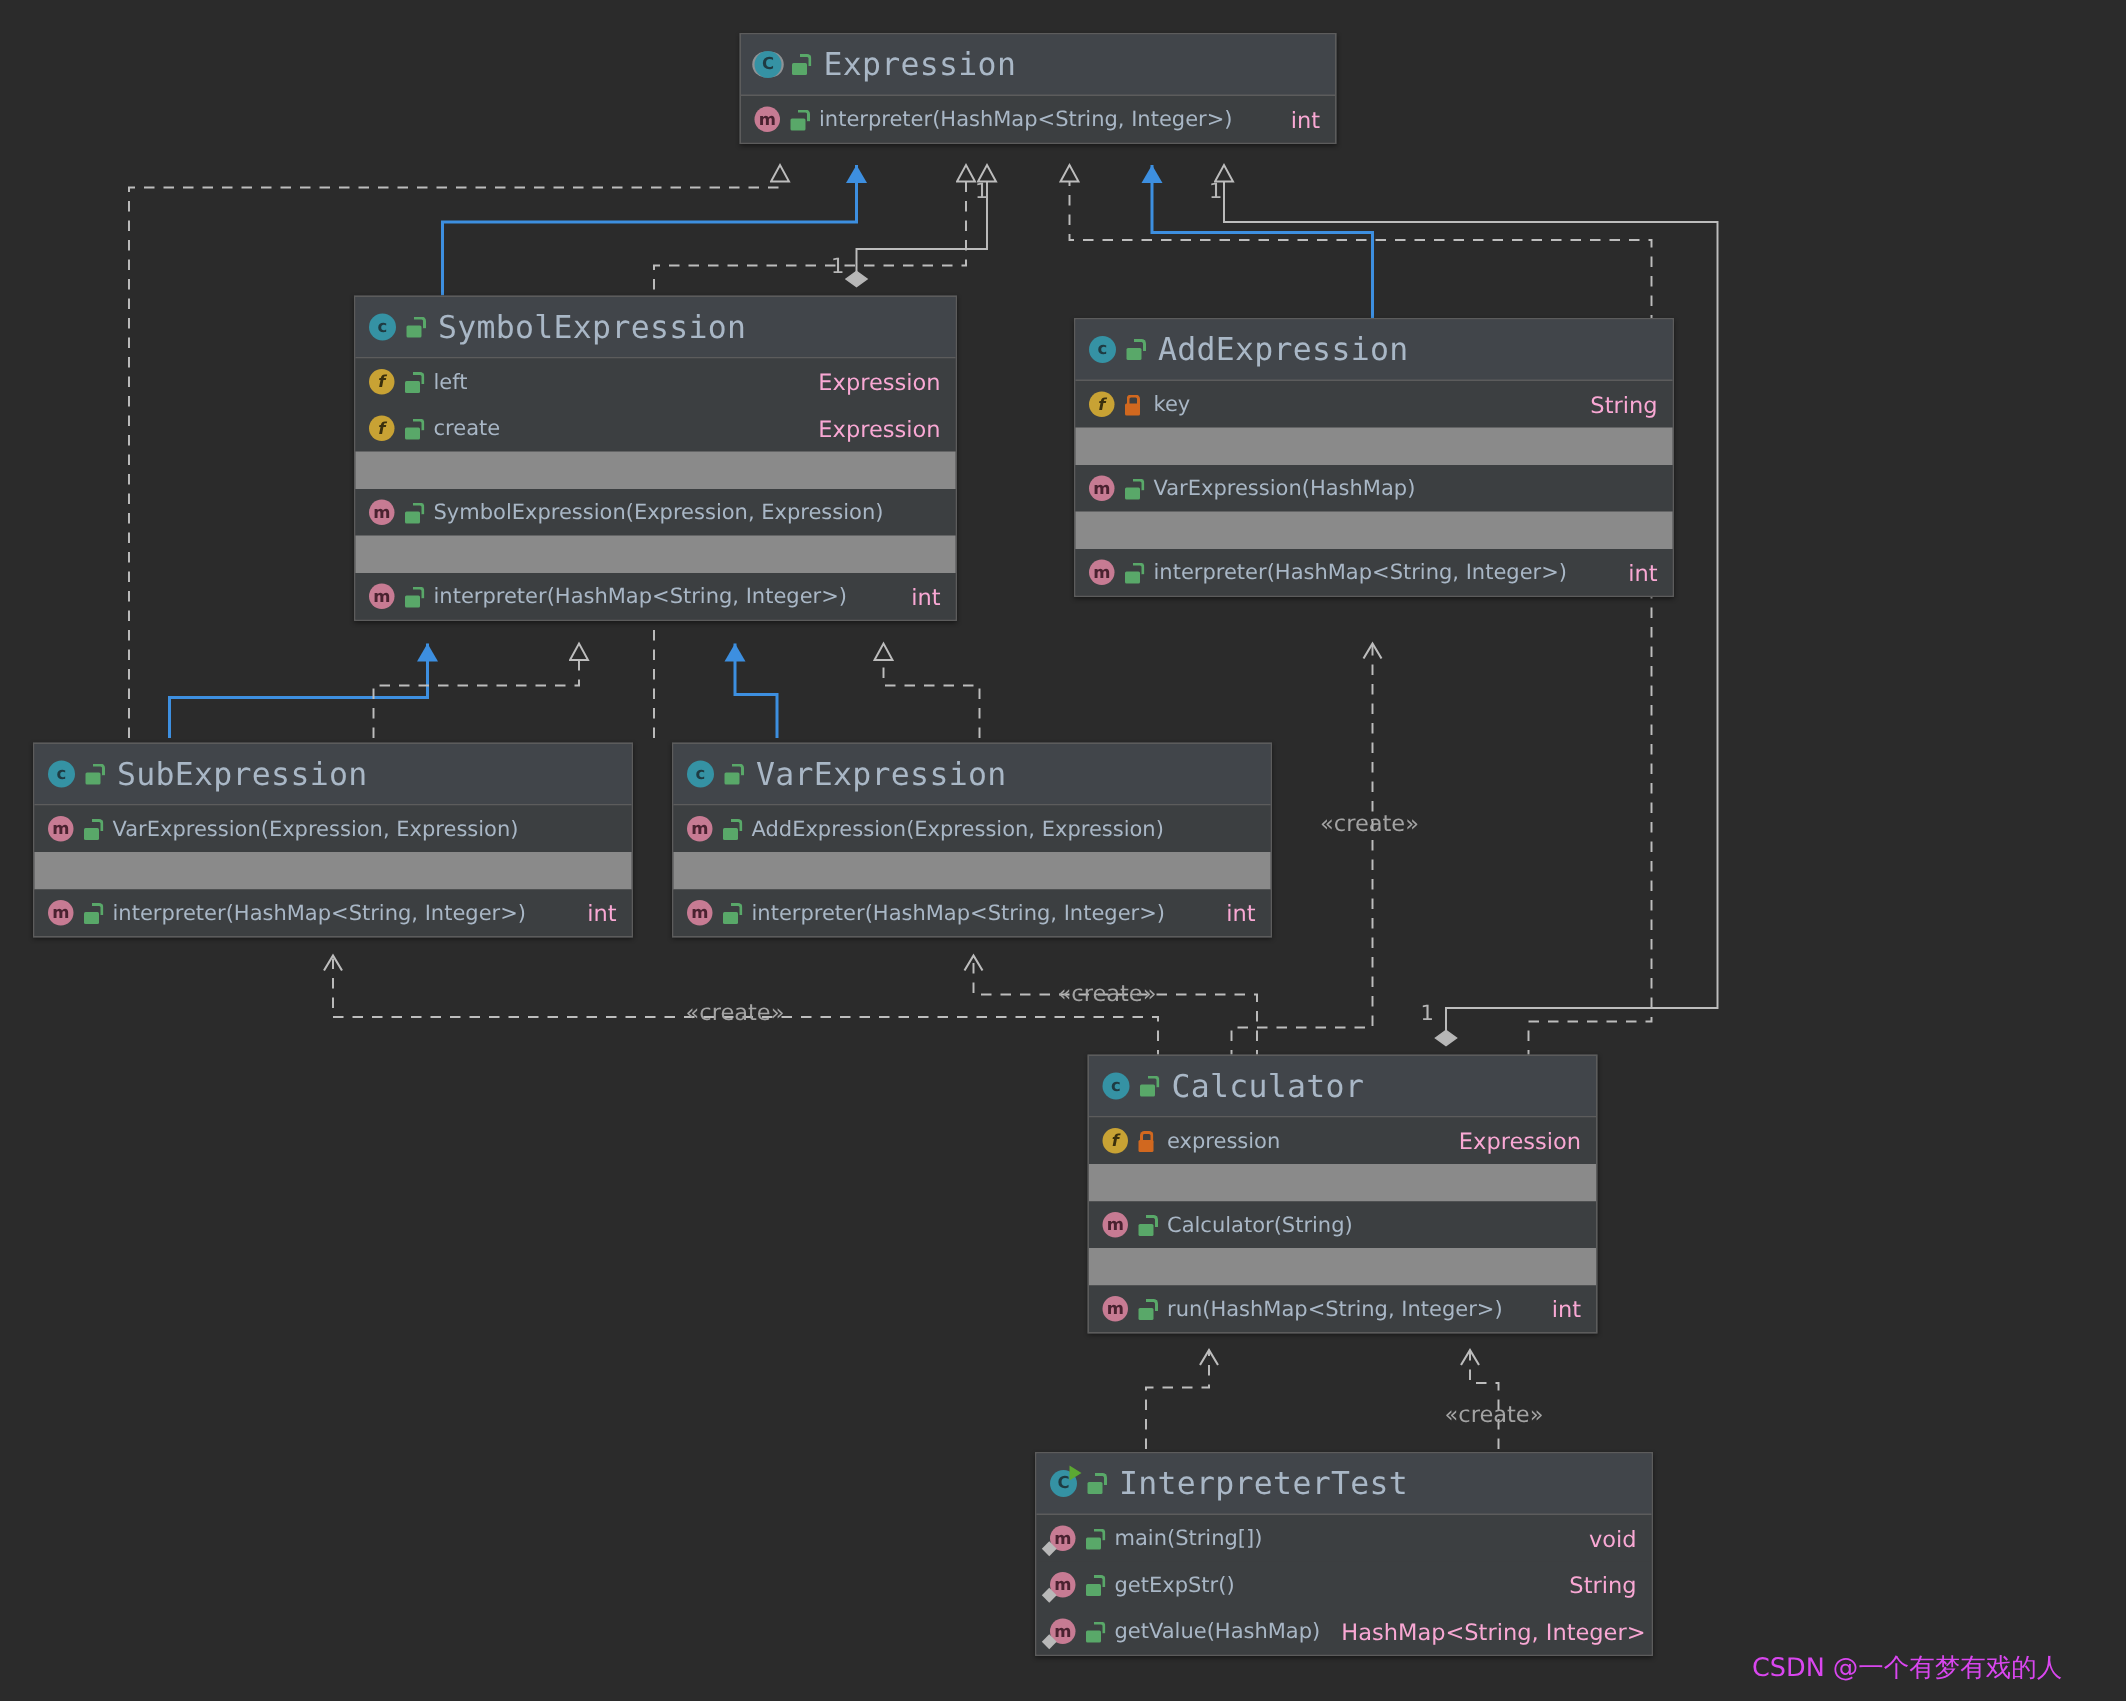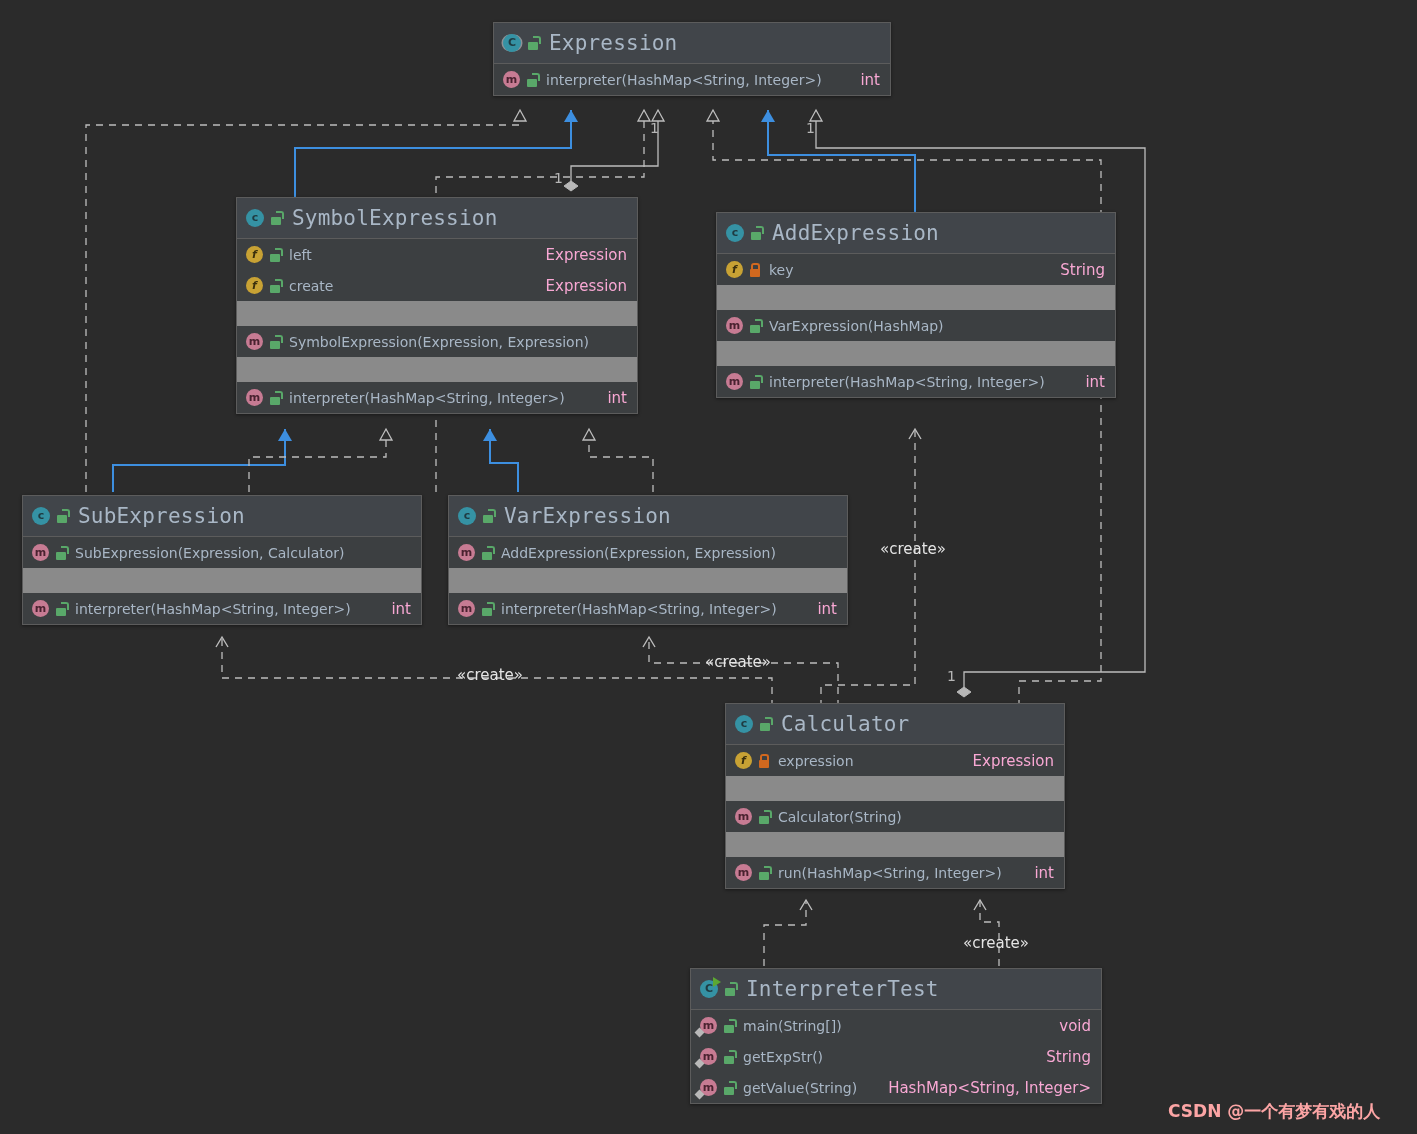--- a/index.html
+++ b/index.html
@@ -157,36 +157,35 @@
     width: 5px; height: 6px;
     border: 2px solid #d1681f;
     border-bottom: none;
     border-radius: 3px 3px 0 0;
   }
 
   
   .edge-label {
     position: absolute;
     font-size: 15px;
-    color: #e5e5e5;
+    color: #a3a3a3;
     white-space: nowrap;
     font-family: "DejaVu Sans", "Liberation Sans", sans-serif;
   }
   .mult-label {
     position: absolute;
     font-size: 14px;
     color: #b6b6b6;
     white-space: nowrap;
   }
   .watermark {
     position: absolute;
     font-size: 17px;
-    color: #fca5a5;
+    color: #d946ef;
     white-space: nowrap;
-    font-weight: bold;
   }
 </style>
 </head>
 <body>
 
 <div id="canvas">
 
   <svg class="wires" viewBox="0 0 1417 1134">
     <defs>
       <marker id="hollowTri" markerWidth="14" markerHeight="14" refX="12" refY="7" orient="auto" markerUnits="userSpaceOnUse">
@@ -365,21 +364,21 @@
           <span class="body"></span>
         </span>
       <span class="node-title">SubExpression</span>
     </div>
     <div class="row">
       <span class="ic ic-method">m</span>
       <span class="ic ic-lock-open">
           <span class="shackle"></span>
           <span class="body"></span>
         </span>
-      <span class="member">SubExpression(Expression, Calculator)</span>
+      <span class="member">VarExpression(Expression, Expression)</span>
     </div>
     <div class="sep"></div>
     <div class="row">
       <span class="ic ic-method">m</span>
       <span class="ic ic-lock-open">
           <span class="shackle"></span>
           <span class="body"></span>
         </span>
       <span class="member">interpreter(HashMap&lt;String, Integer&gt;)</span>
       <span class="rtype">int</span>
@@ -480,20 +479,20 @@
         </span>
       <span class="member">getExpStr()</span>
       <span class="rtype">String</span>
     </div>
     <div class="row">
       <span class="ic ic-method static">m</span>
       <span class="ic ic-lock-open">
           <span class="shackle"></span>
           <span class="body"></span>
         </span>
-      <span class="member">getValue(String)</span>
+      <span class="member">getValue(HashMap)</span>
       <span class="rtype">HashMap&lt;String, Integer&gt;</span>
     </div>
   </div>
 
   <div class="watermark" style="left:1168px; top:1100px;">CSDN @一个有梦有戏的人</div>
 
 </div>
 
 </body></html>

